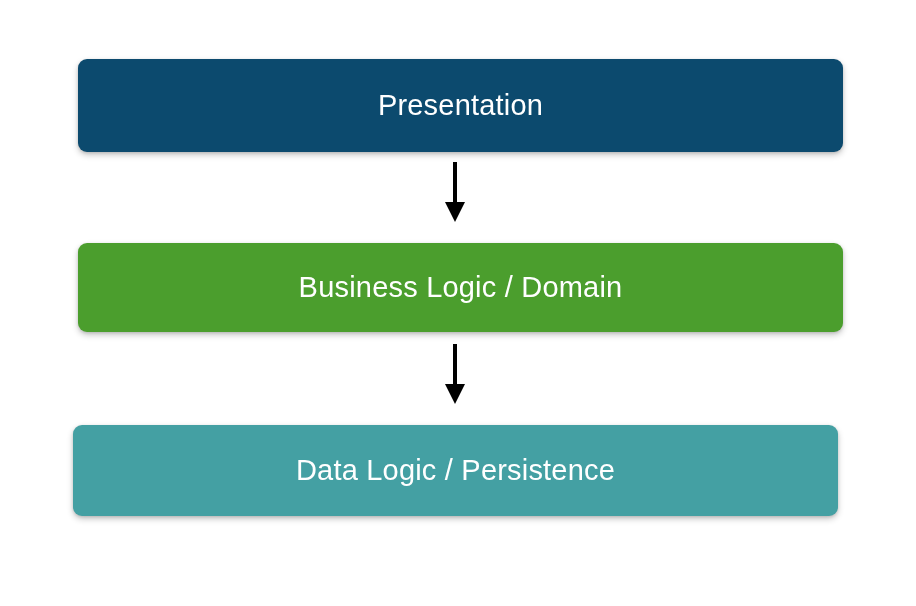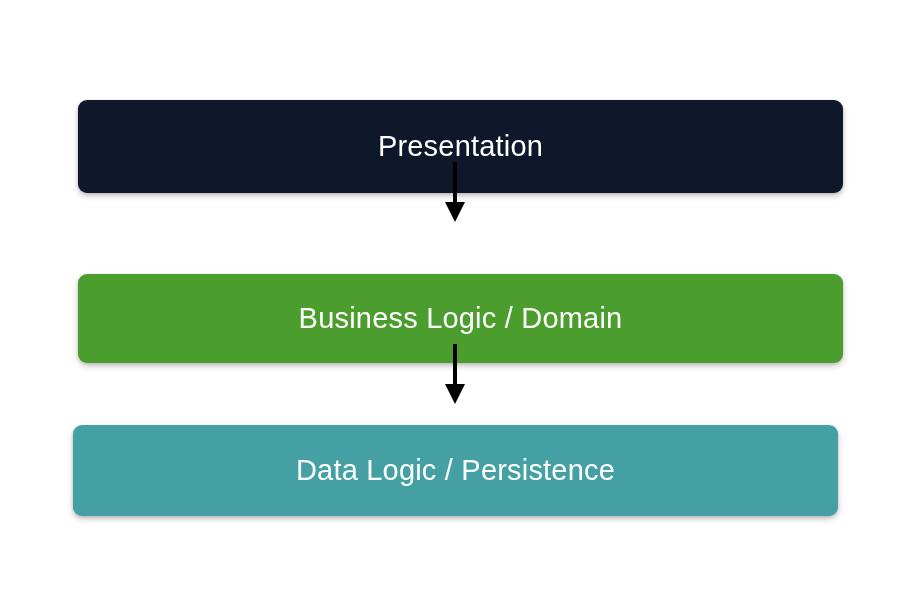--- a/index.html
+++ b/index.html
@@ -57,30 +57,30 @@
   }
   #arrow-business-data {
     left: 436px; top: 344px; width: 38px; height: 62px;
   }
 </style>
 </head>
 <body style="background: rgb(255, 255, 255);">
 
 <div id="canvas" style="background: rgb(255, 255, 255);">
 
-  <div class="layer-box" id="box-presentation" style="background-color: #0f172a; margin-top: 41px;">
+  <div class="layer-box" id="box-presentation" style="background-color: #0c4a6e;">
     <span class="layer-label">Presentation</span>
   </div>
 
   <svg class="flow-arrow" id="arrow-presentation-business" viewBox="0 0 38 62">
     <line x1="19" y1="0" x2="19" y2="44" stroke="#000000" stroke-width="4"></line>
     <polygon points="19,60 9,40 29,40" fill="#000000"></polygon>
   </svg>
 
-  <div class="layer-box" id="box-business" style="background-color: rgb(75, 158, 45); margin-top: 31px;">
+  <div class="layer-box" id="box-business" style="background-color: rgb(75, 158, 45);">
     <span class="layer-label">Business Logic / Domain</span>
   </div>
 
   <svg class="flow-arrow" id="arrow-business-data" viewBox="0 0 38 62">
     <line x1="19" y1="0" x2="19" y2="44" stroke="#000000" stroke-width="4"></line>
     <polygon points="19,60 9,40 29,40" fill="#000000"></polygon>
   </svg>
 
   <div class="layer-box" id="box-data" style="background-color: rgb(68, 160, 163);">
     <span class="layer-label">Data Logic / Persistence</span>

